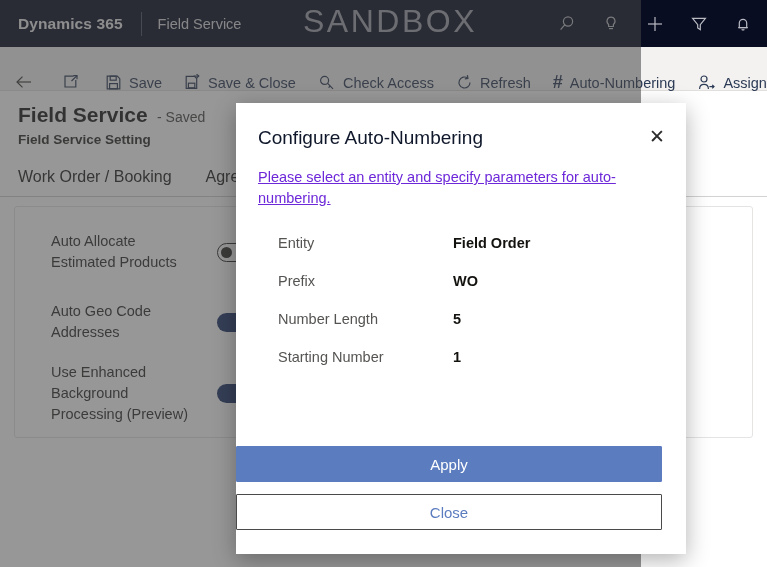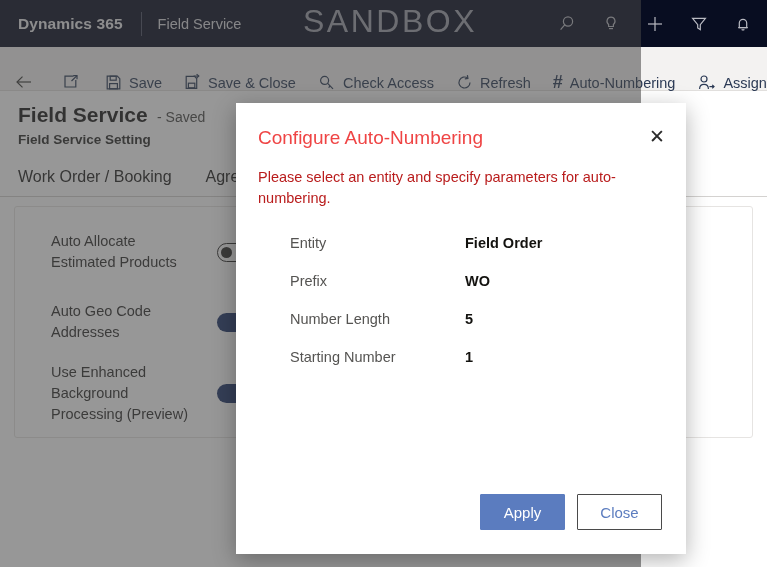--- a/index.html
+++ b/index.html
@@ -213,66 +213,67 @@
     z-index: 50;
     box-shadow: 0 6px 22px rgba(0,0,0,0.30);
     display: flex; flex-direction: column;
   }
   .modal-head {
     position: relative;
     padding: 24px 24px 0 22px;
   }
   .modal-title {
     font-size: 19px;
-    color: #ef4444;
+    color: #0f172a;
     font-weight: normal;
   }
   .modal-close {
     position: absolute;
     right: 14px; top: 18px;
     width: 30px; height: 30px;
     display: flex; align-items: center; justify-content: center;
     cursor: pointer;
     color: #2b2b2b;
     font-size: 19px;
     line-height: 1;
     background: none; border: none;
     font-family: "Liberation Sans", sans-serif;
   }
   .modal-desc {
     padding: 18px 42px 0 22px;
     font-size: 14.5px;
-    color: #b91c1c;
+    color: #6d28d9;
     line-height: 21px;
+    text-decoration: underline;
   }
   .modal-body {
     padding: 26px 22px 0 42px;
     flex: 1;
   }
   .field-row {
     display: flex;
     align-items: baseline;
     height: 38px;
-    margin-left: 12px;
   }
   .field-label {
     width: 175px;
     font-size: 14.5px;
     color: #555452;
   }
   .field-value {
     font-size: 14.5px;
     color: #13120f;
     font-weight: bold;
   }
   .modal-foot {
     padding: 0 24px 24px 0;
     display: flex;
     justify-content: flex-end;
     gap: 12px;
+    flex-direction: column;
   }
   .btn {
     min-width: 85px;
     height: 36px;
     padding: 0 18px;
     font-size: 15px;
     font-family: "Liberation Sans", sans-serif;
     cursor: pointer;
     border-radius: 1px;
   }

